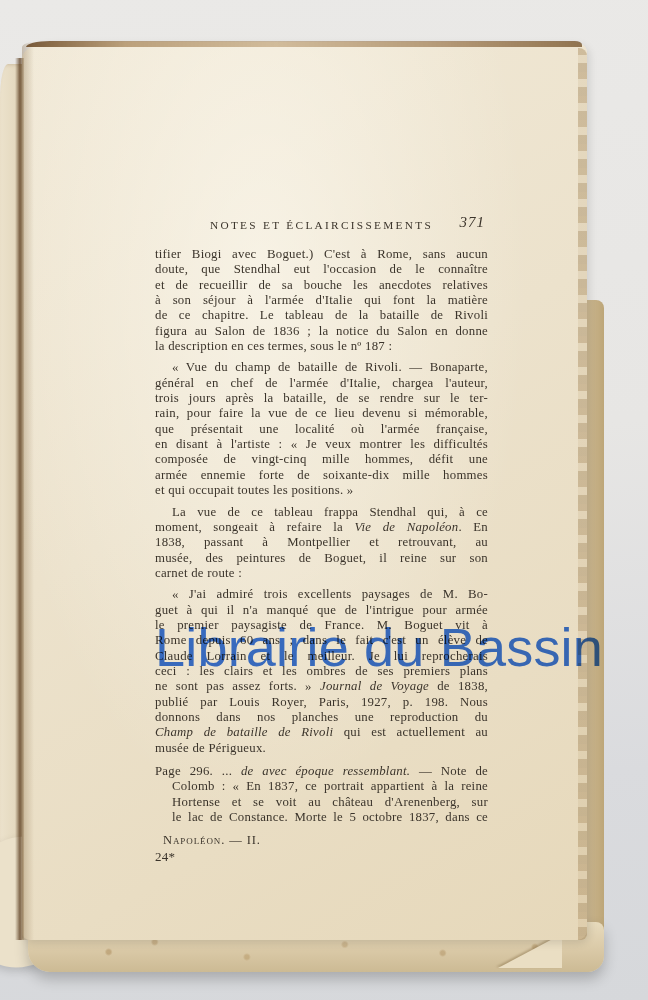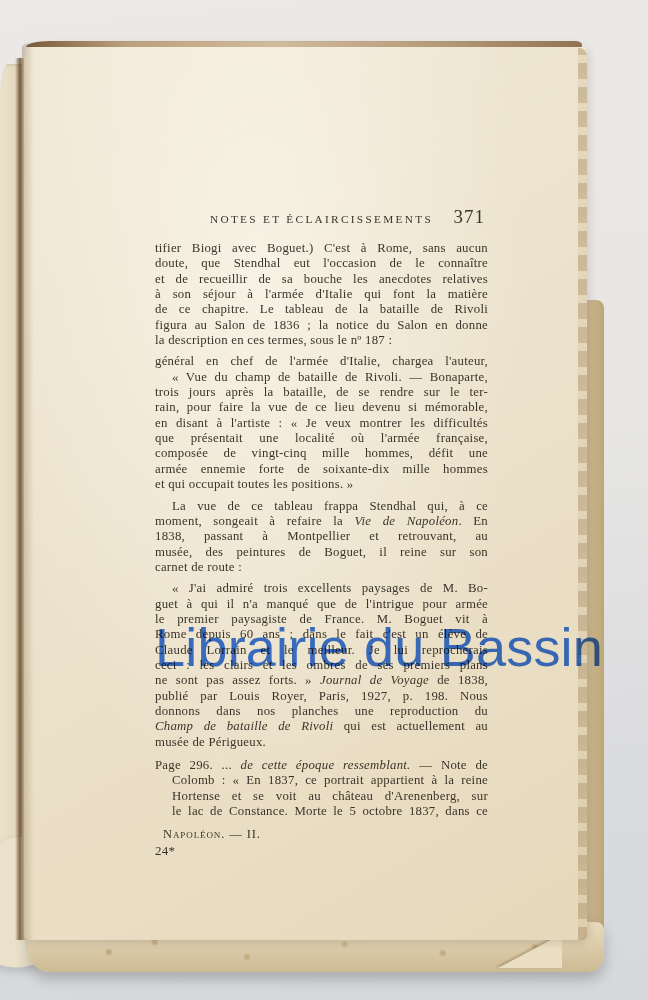--- a/index.html
+++ b/index.html
@@ -48,25 +48,25 @@
       rgba(168,138,92,.45) 0 7px,rgba(196,170,126,.2) 7px 15px,rgba(152,122,76,.4) 15px 24px);
     border-radius:0 8px 6px 0;filter:blur(.5px);}
   .top-edge{position:absolute;left:26px;top:41px;width:556px;height:6px;
     border-radius:40px 12px 0 0/10px 6px 0 0;filter:blur(.4px);z-index:3;
     background:linear-gradient(to right,rgba(108,74,38,.9),rgba(150,110,60,.6) 18%,
       rgba(165,125,72,.45) 45%,rgba(140,100,55,.6) 75%,rgba(118,84,44,.78));}
   .gutter{position:absolute;left:15px;top:58px;width:9px;height:882px;filter:blur(.6px);z-index:3;
     background:linear-gradient(to right,rgba(90,60,30,0),rgba(90,60,30,.75) 55%,rgba(140,110,70,.25));}
 
   
-  .text-block{position:absolute;left:133px;top:170px;width:333px;color:#3b342b;
+  .text-block{position:absolute;left:133px;top:176px;width:333px;color:#3b342b;
     font-size:12.8px;line-height:15.35px;letter-spacing:.25px;z-index:4;}
   .head{position:relative;text-align:center;margin-bottom:12px;height:17px;}
   .running-title{font-size:11.3px;letter-spacing:2.3px;}
-  .page-number{position:absolute;right:3px;top:-3px;font-size:19px;letter-spacing:1px;}
+  .page-number{position:absolute;right:3px;top:-3px;font-size:15px;letter-spacing:1px;font-style:italic;}
   .para{margin-bottom:6px;}
   .para.note{margin-top:8px;}
   .line{text-align:justify;text-align-last:justify;}
   .line.flush{text-align-last:left;}
   .line.ind{text-indent:17px;}
   .line.hang{padding-left:17px;}
   .foot{display:flex;justify-content:space-between;align-items:baseline;margin-top:8px;flex-direction:column;}
   .volume{font-variant:small-caps;font-size:12.5px;letter-spacing:.9px;padding-left:8px;}
   .sig{font-size:13px;padding-right:26px;}
 
@@ -95,26 +95,26 @@
           <div class="para">
             <div class="line">tifier Biogi avec Boguet.) C'est à Rome, sans aucun</div>
             <div class="line">doute, que Stendhal eut l'occasion de le connaître</div>
             <div class="line">et de recueillir de sa bouche les anecdotes relatives</div>
             <div class="line">à son séjour à l'armée d'Italie qui font la matière</div>
             <div class="line">de ce chapitre. Le tableau de la bataille de Rivoli</div>
             <div class="line">figura au Salon de 1836 ; la notice du Salon en donne</div>
             <div class="line flush">la description en ces termes, sous le nº 187 :</div>
           </div>
           <div class="para">
+            <div class="line ind">« Vue du champ de bataille de Rivoli. — Bonaparte,</div>
             <div class="line">général en chef de l'armée d'Italie, chargea l'auteur,</div>
-            <div class="line ind">« Vue du champ de bataille de Rivoli. — Bonaparte,</div>
             <div class="line">trois jours après la bataille, de se rendre sur le ter-</div>
             <div class="line">rain, pour faire la vue de ce lieu devenu si mémorable,</div>
+            <div class="line">que présentait une localité où l'armée française,</div>
             <div class="line">en disant à l'artiste : « Je veux montrer les difficultés</div>
-            <div class="line">que présentait une localité où l'armée française,</div>
             <div class="line">composée de vingt-cinq mille hommes, défit une</div>
             <div class="line">armée ennemie forte de soixante-dix mille hommes</div>
             <div class="line flush">et qui occupait toutes les positions. »</div>
           </div>
           <div class="para">
             <div class="line ind">La vue de ce tableau frappa Stendhal qui, à ce</div>
             <div class="line">moment, songeait à refaire la <i>Vie de Napoléon</i>. En</div>
             <div class="line">1838, passant à Montpellier et retrouvant, au</div>
             <div class="line">musée, des peintures de Boguet, il reine sur son</div>
             <div class="line flush">carnet de route :</div>
@@ -126,21 +126,21 @@
             <div class="line">Rome depuis 60 ans ; dans le fait c'est un élève de</div>
             <div class="line">Claude Lorrain et le meilleur. Je lui reprocherais</div>
             <div class="line">ceci : les clairs et les ombres de ses premiers plans</div>
             <div class="line">ne sont pas assez forts. » <i>Journal de Voyage</i> de 1838,</div>
             <div class="line">publié par Louis Royer, Paris, 1927, p. 198. Nous</div>
             <div class="line">donnons dans nos planches une reproduction du</div>
             <div class="line"><i>Champ de bataille de Rivoli</i> qui est actuellement au</div>
             <div class="line flush">musée de Périgueux.</div>
           </div>
           <div class="para note">
-            <div class="line">Page 296. ... <i>de cette époque ressemblant.</i> — Note de</div>
+            <div class="line">Page 296. ... <i>de avec époque ressemblant.</i> — Note de</div>
             <div class="line hang">Colomb : « En 1837, ce portrait appartient à la reine</div>
             <div class="line hang">Hortense et se voit au château d'Arenenberg, sur</div>
             <div class="line hang">le lac de Constance. Morte le 5 octobre 1837, dans ce</div>
           </div>
         </div>
       <div class="foot">
         <span class="volume">Napoléon. — II.</span>
         <span class="sig">24*</span>
       </div>
     </div>

